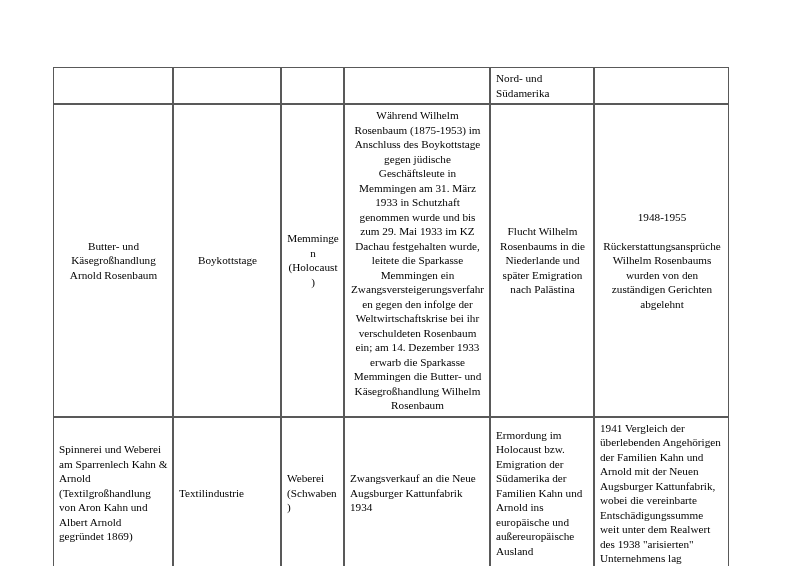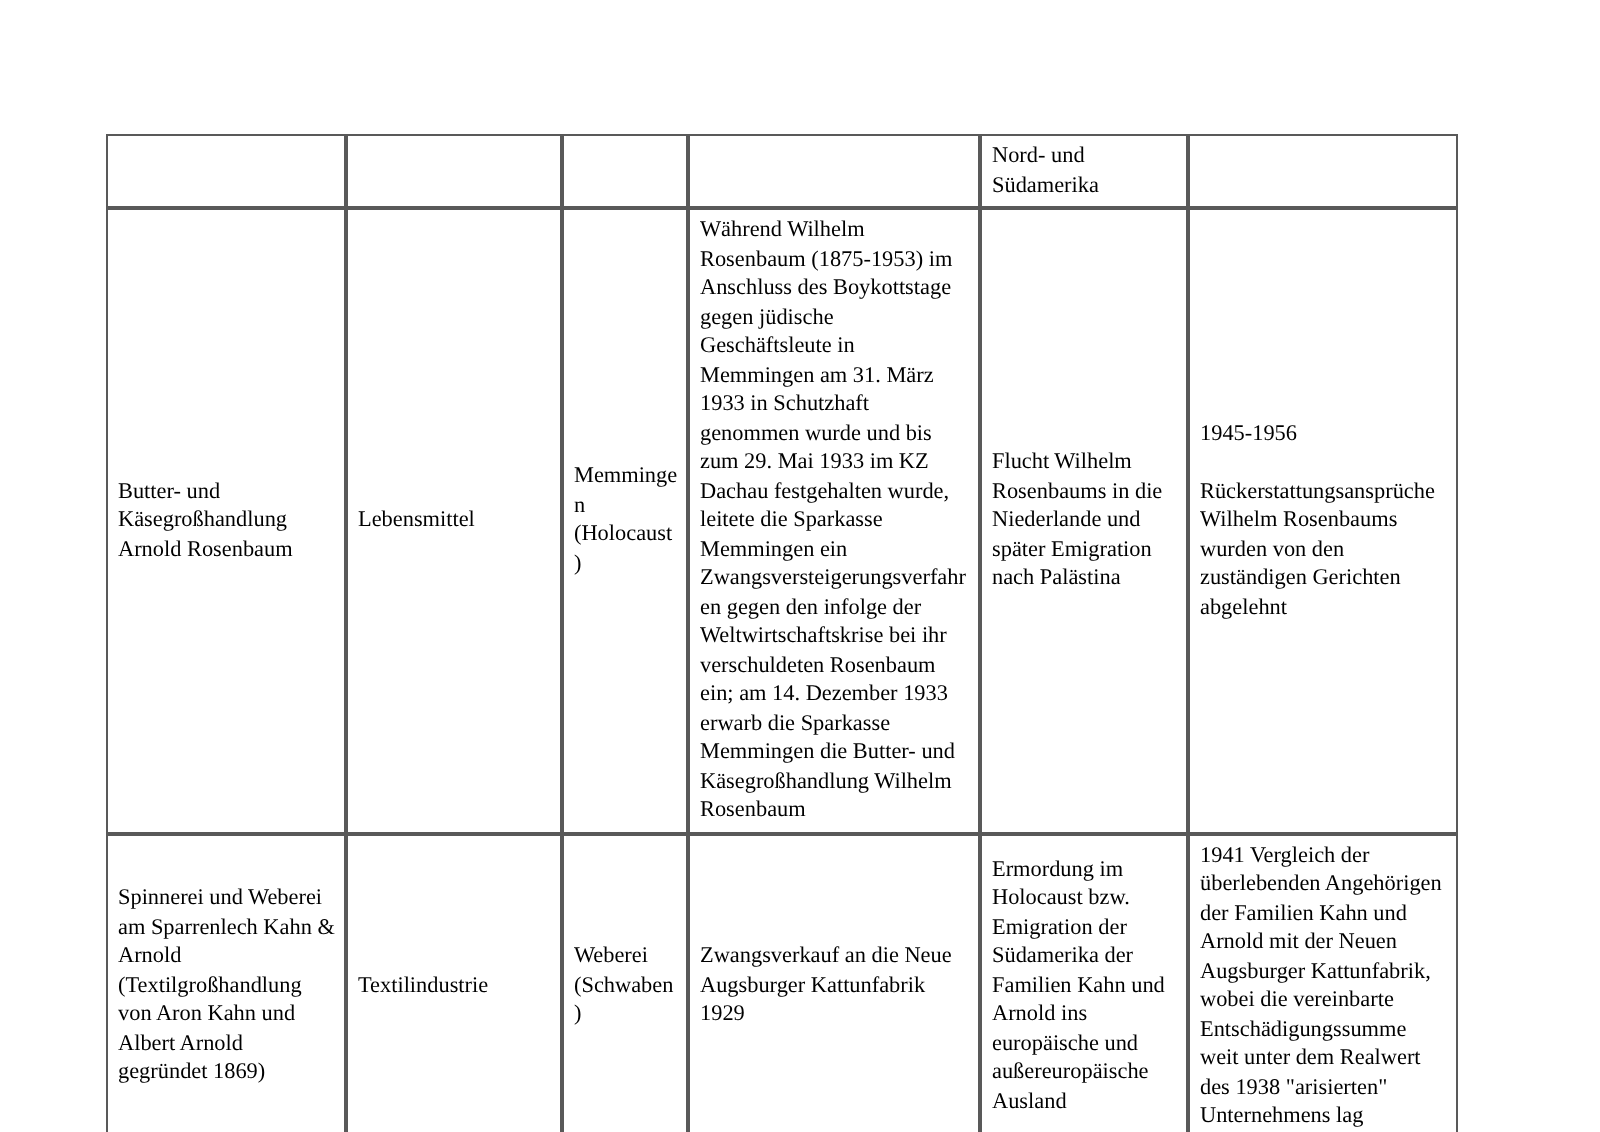--- a/index.html
+++ b/index.html
@@ -44,21 +44,21 @@
   col.c1 { width: 120px; }
   col.c2 { width: 108px; }
   col.c3 { width: 63px; }
   col.c4 { width: 146px; }
   col.c5 { width: 104px; }
   col.c6 { width: 135px; }
 
   tr.header-row td { height: 28px; vertical-align: top; padding-top: 3px; }
   tr.header-row td.hdr-filled { vertical-align: top; }
 
-  tr.row-a td { height: 258px; }
+  tr.row-a td { height: 258px; text-align: center; }
   tr.row-b td { height: 122px; }
 
   td.va-top { vertical-align: top; }
   td.va-mid { vertical-align: middle; }
 
   .cell-text { display: block; white-space: pre-wrap; }
 </style>
 </head>
 <body>
 
@@ -96,52 +96,52 @@
           </td>
       </tr>
 
       <tr class="row-a">
         <td class="va-mid">
             <span class="cell-text">Butter- und
 Käsegroßhandlung
 Arnold Rosenbaum</span>
           </td>
         <td class="va-mid">
-            <span class="cell-text">Lebensmittel</span>
+            <span class="cell-text">Boykottstage</span>
           </td>
         <td class="va-mid">
             <span class="cell-text">Memmingen
 (Holocaust)</span>
           </td>
         <td class="va-mid">
             <span class="cell-text">Während Wilhelm Rosenbaum (1875-1953) im Anschluss des Boykottstage gegen jüdische Geschäftsleute in Memmingen am 31. März 1933 in Schutzhaft genommen wurde und bis zum 29. Mai 1933 im KZ Dachau festgehalten wurde, leitete die Sparkasse Memmingen ein Zwangsversteigerungsverfahren gegen den infolge der Weltwirtschaftskrise bei ihr verschuldeten Rosenbaum ein; am 14. Dezember 1933 erwarb die Sparkasse Memmingen die Butter- und Käsegroßhandlung Wilhelm Rosenbaum</span>
           </td>
         <td class="va-mid">
             <span class="cell-text">Flucht Wilhelm Rosenbaums in die Niederlande und später Emigration nach Palästina</span>
           </td>
         <td class="va-mid">
-            <span class="cell-text">1945-1956
+            <span class="cell-text">1948-1955
 
 Rückerstattungsansprüche Wilhelm Rosenbaums wurden von den zuständigen Gerichten abgelehnt</span>
           </td>
       </tr>
 
       <tr class="row-b">
         <td class="va-mid">
             <span class="cell-text">Spinnerei und Weberei am Sparrenlech Kahn &amp; Arnold (Textilgroßhandlung von Aron Kahn und Albert Arnold gegründet 1869)</span>
           </td>
         <td class="va-mid">
             <span class="cell-text">Textilindustrie</span>
           </td>
         <td class="va-mid">
             <span class="cell-text">Weberei
 (Schwaben)</span>
           </td>
         <td class="va-mid">
-            <span class="cell-text">Zwangsverkauf an die Neue Augsburger Kattunfabrik 1929</span>
+            <span class="cell-text">Zwangsverkauf an die Neue Augsburger Kattunfabrik 1934</span>
           </td>
         <td class="va-mid">
             <span class="cell-text">Ermordung im Holocaust bzw. Emigration der Südamerika der Familien Kahn und Arnold ins europäische und außereuropäische Ausland</span>
           </td>
         <td class="va-mid">
             <span class="cell-text">1941 Vergleich der überlebenden Angehörigen der Familien Kahn und Arnold mit der Neuen Augsburger Kattunfabrik, wobei die vereinbarte Entschädigungssumme weit unter dem Realwert des 1938 "arisierten" Unternehmens lag</span>
           </td>
       </tr>
     </tbody>
   </table>

